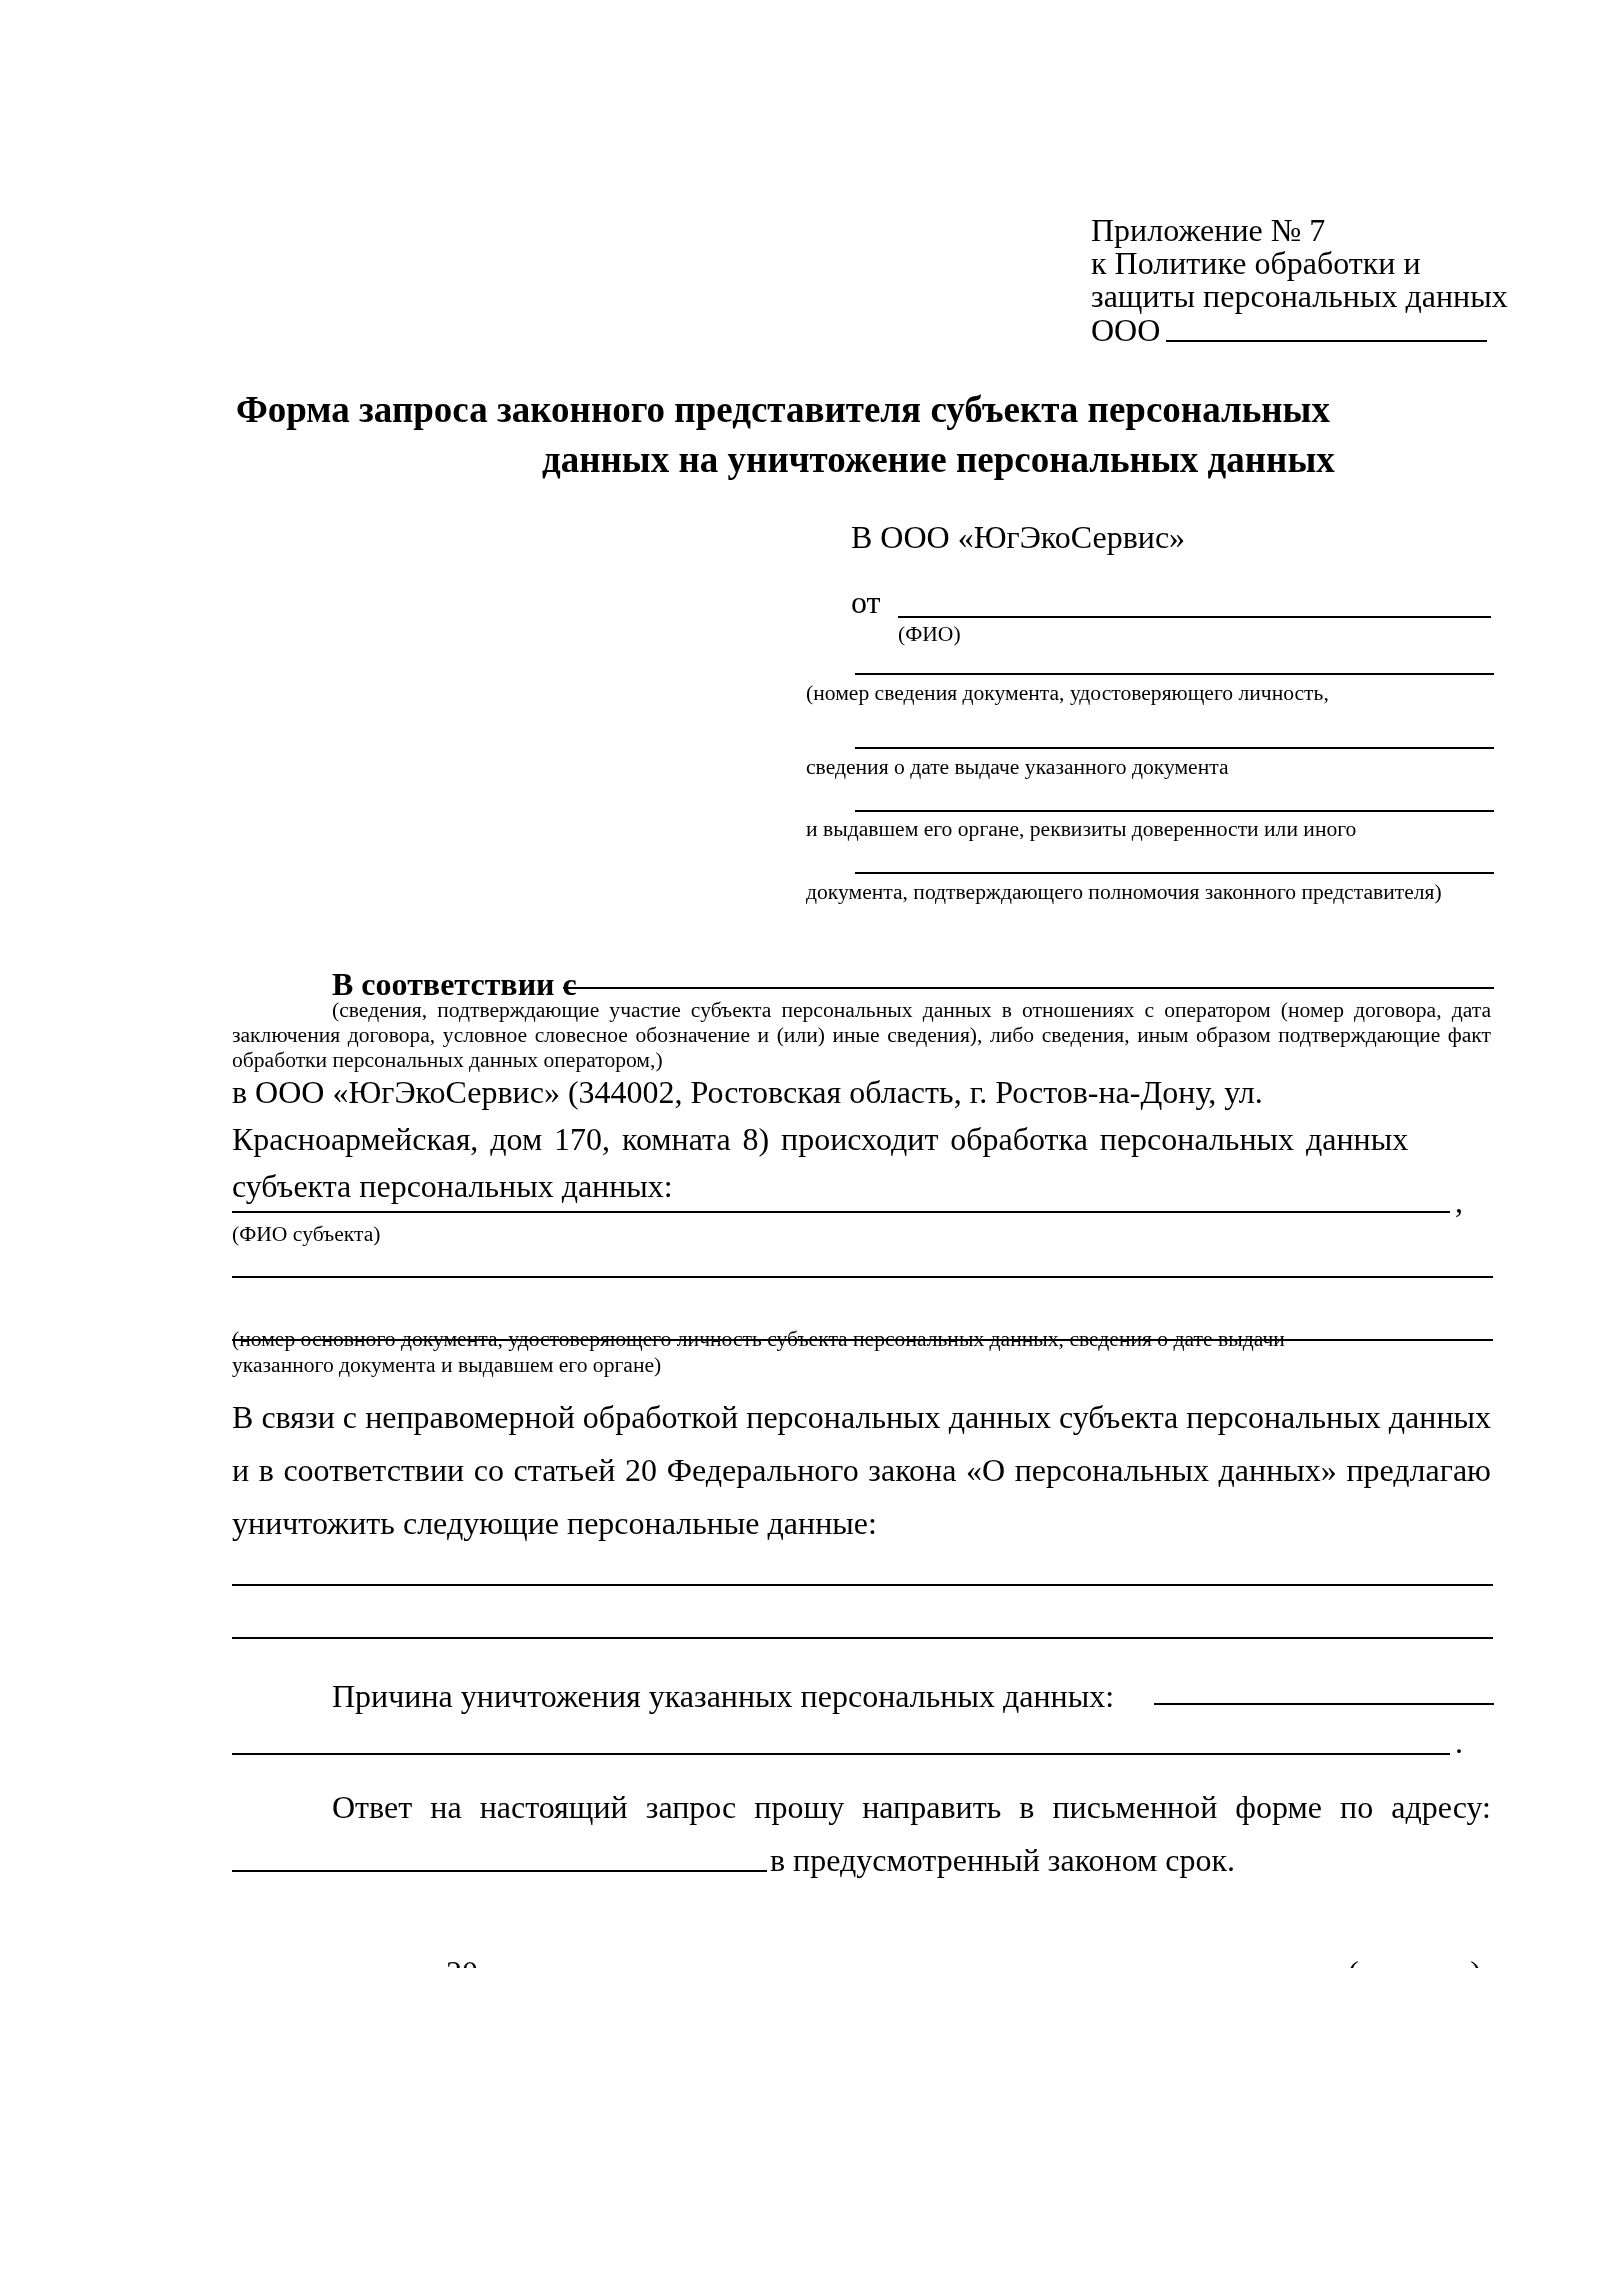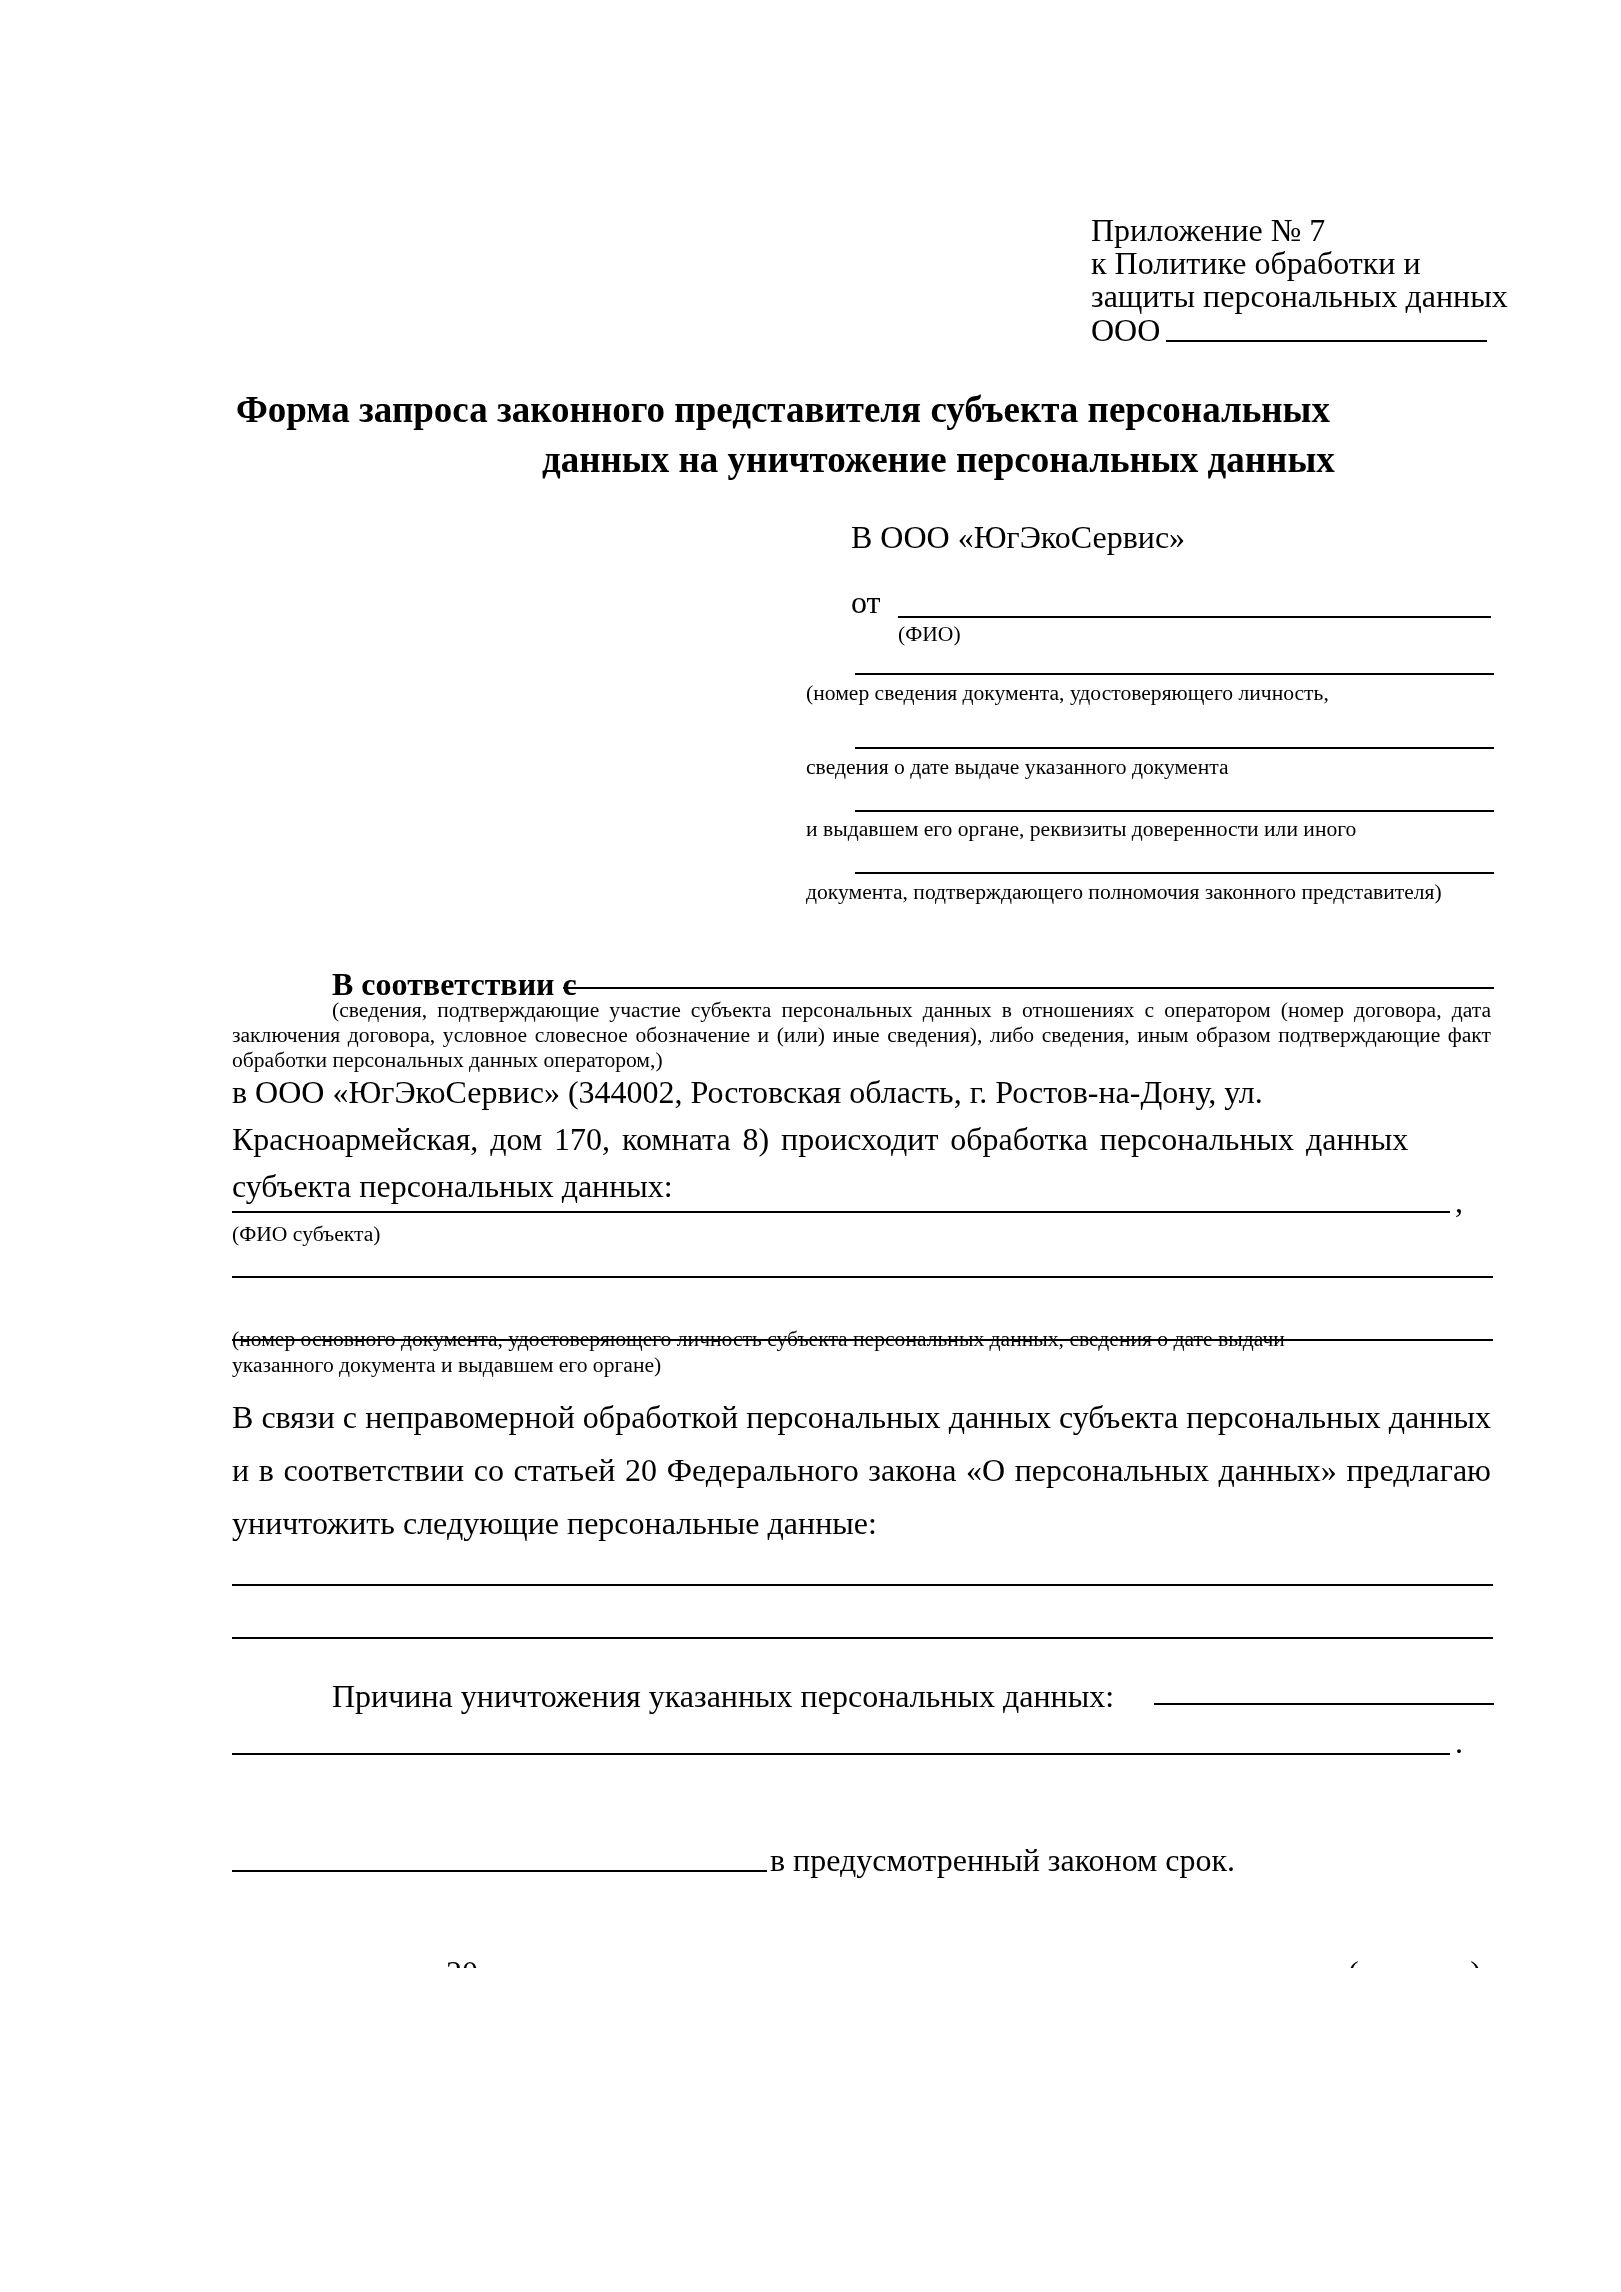--- a/index.html
+++ b/index.html
@@ -88,20 +88,21 @@
   <div class="t b" style="left:232px; top:1504px;">уничтожить следующие персональные данные:</div>
 
   <div class="ul" style="left:232px; top:1584px; width:1261px;"></div>
   <div class="ul" style="left:232px; top:1637px; width:1261px;"></div>
 
   <div class="t b" style="left:332px; top:1677px;">Причина уничтожения указанных персональных данных:</div>
   <div class="ul" style="left:1154px; top:1703px; width:340px;"></div>
   <div class="ul" style="left:232px; top:1753px; width:1218px;"></div>
   <div class="t b" style="left:1455px; top:1723px;">.</div>
 
+  <div class="t b jl" style="left:332px; top:1788px; width:1159px;">Ответ на настоящий запрос прошу направить в письменной форме по адресу:</div>
   <div class="ul" style="left:232px; top:1870px; width:535px;"></div>
   <div class="t b" style="left:770px; top:1841px;">в предусмотренный законом срок.</div>
 
   <div class="t b" style="left:230px; top:1953px;">«___» ________20__г.</div>
   <div class="ul" style="left:934px; top:1982px; width:412px;"></div>
   <div class="t b" style="left:1348px; top:1953px;">(подпись)</div>
 
 </div>
 
 

